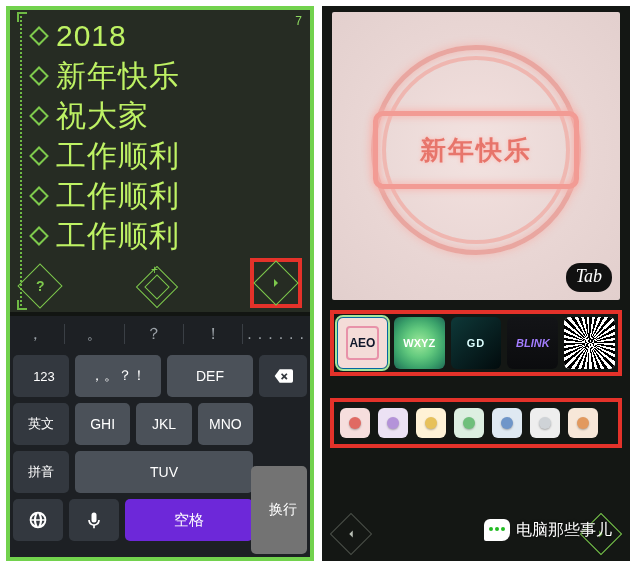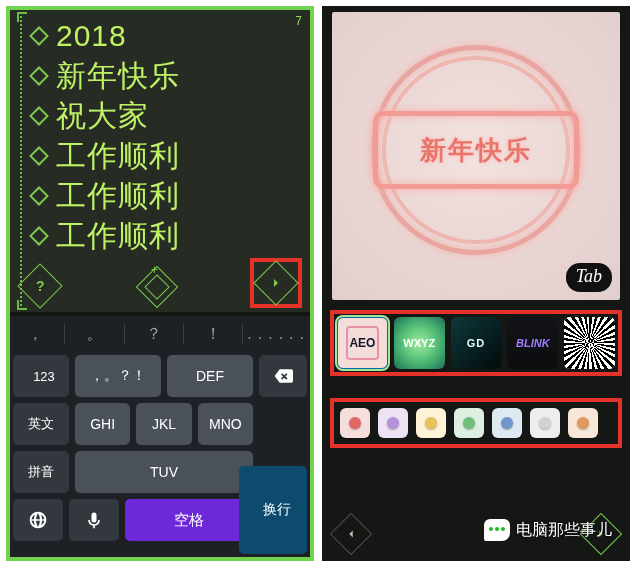--- a/index.html
+++ b/index.html
@@ -40,21 +40,21 @@
   .krow1 .key:first-child { flex:0 0 56px;padding-left:6px; }
   .krow1 .key.del { flex:0 0 48px; }
   .krow4 .key.side { flex:0 0 56px; }
   .krow4 .key.ret { flex:0 0 48px; }
   .krow5 { display:flex; }
   .krow5 .key { height:42px; }
   .krow5 .globe { flex:0 0 50px; }
   .krow5 .mic   { flex:0 0 50px; }
   .krow5 .space { flex:1; background:#6d28d9; font-size:15px; }
   .krow5 .ret2  { flex:0 0 48px; visibility:hidden; } 
-  .ret-tall { position:absolute; right:3px; bottom:3px; width:68px; height:88px; background:#0c4a6e; border-radius:5px; color:#fff; display:flex; align-items:center; justify-content:center; font-size:14px;padding-left:8px; }
+  .ret-tall { position:absolute; right:3px; bottom:3px; width:56px; height:88px; background:#737373; border-radius:5px; color:#fff; display:flex; align-items:center; justify-content:center; font-size:14px;padding-left:8px; }
 
   
   .phone-right { position:absolute; left:322px; top:6px; width:308px; height:555px; background:#141714; }
   .preview { position:absolute; left:10px; top:6px; width:288px; height:288px; background: radial-gradient(circle at 50% 48%, #f3e1df 0%, #e9d6d4 55%, #e2cfcd 100%); overflow:hidden; border-radius:2px; }
   .ring { position:absolute; left:50%; top:48%; transform:translate(-50%,-50%); border-radius:50%; }
   .ring.r1 { width:210px; height:210px; border:5px solid #e9a6a0; box-shadow:0 0 10px #f3b9b3, inset 0 0 10px #f3b9b3; }
   .ring.r2 { width:188px; height:188px; border:4px solid #efb2ac; opacity:.9; }
   .neon-frame { position:absolute; left:50%; top:48%; transform:translate(-50%,-50%); width:206px; height:78px; border:5px solid #f29b94; border-radius:10px; background:rgba(255,255,255,.03); box-shadow:0 0 8px #f8b1aa, inset 0 0 8px #f8b1aa; }
   .neon-text { position:absolute; left:50%; top:48%; transform:translate(-50%,-50%); color:#e7756b; font-size:26px; font-weight:600; letter-spacing:2px; text-shadow:0 0 4px #ffb7b0; }
   .tab-badge { position:absolute; right:8px; bottom:8px; padding:3px 10px 5px; background:#111; color:#fff; border-radius:14px; font-style:italic; font-family:"Brush Script MT","Segoe Script",cursive; font-size:18px; }

